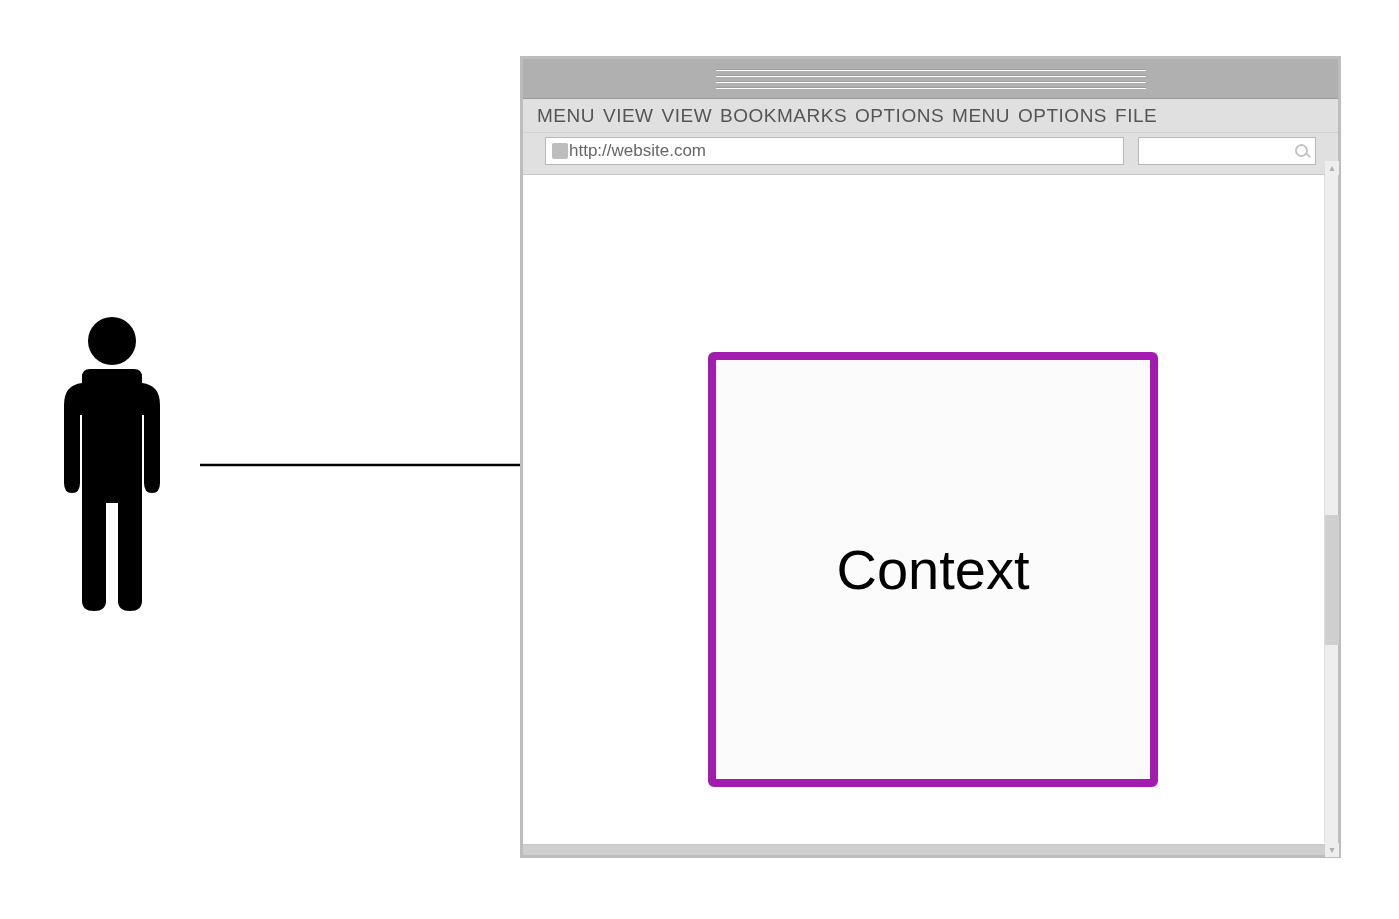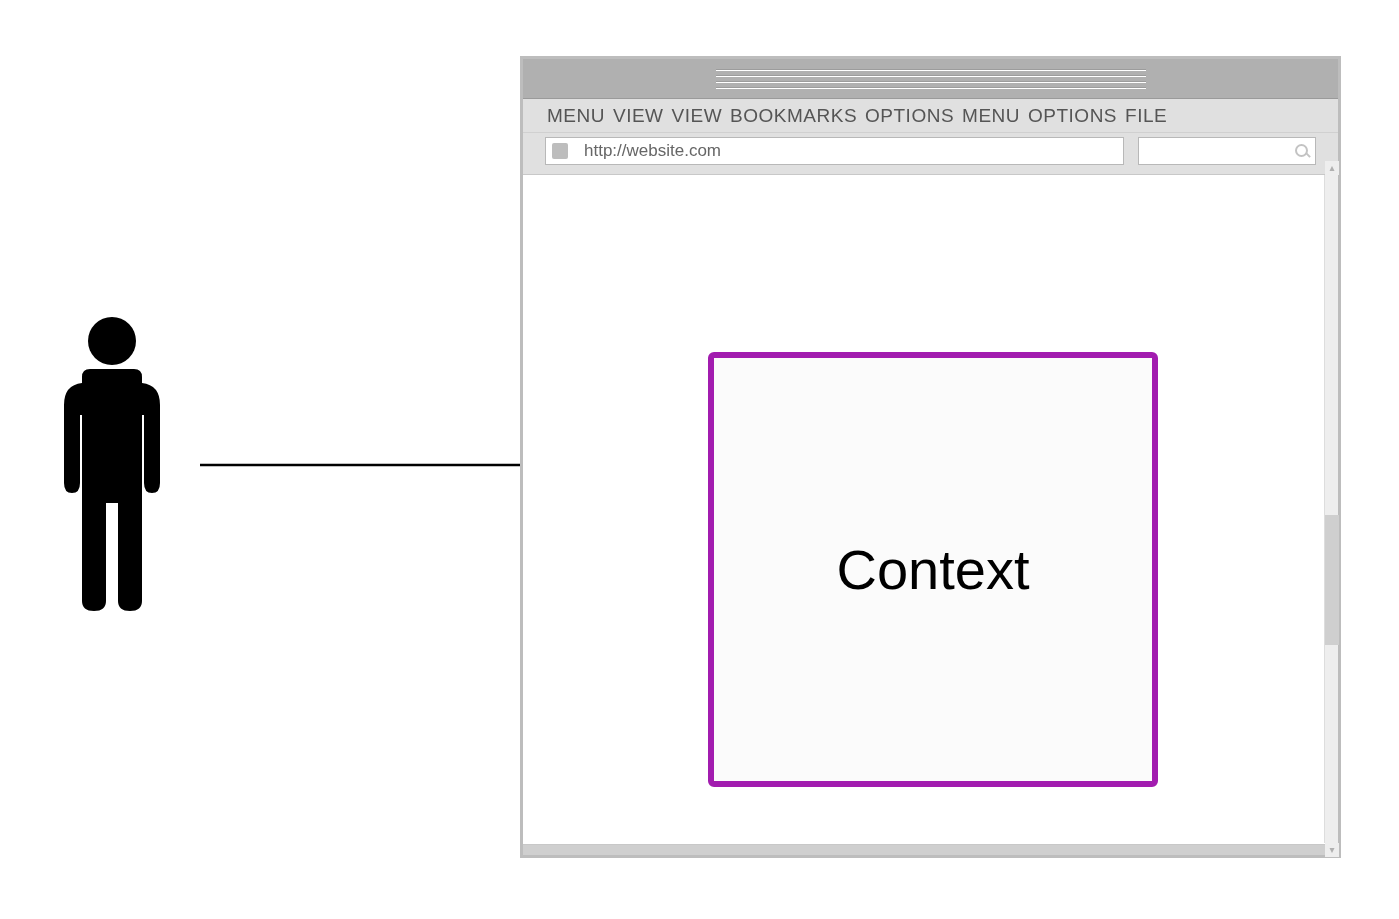--- a/index.html
+++ b/index.html
@@ -65,21 +65,21 @@
     background: #dcdcdc;
     border-top: 1px solid #9c9c9c;
     border-bottom: 1px solid #ffffff;
   }
 
   .menubar {
     height: 34px;
     background: #e0e0e0;
     display: flex;
     align-items: center;
-    padding: 0 24px;
+    padding: 0 14px;
     gap: 8px;
     border-bottom: 1px solid #d0d0d0;
   }
   .menubar span {
     font-size: 19px;
     color: #555;
     letter-spacing: 0.5px;
   }
 
   .toolbar {
@@ -92,21 +92,21 @@
     border-bottom: 1px solid #c8c8c8;
   }
   .addressbar {
     flex: 1;
     height: 28px;
     background: #fff;
     border: 1px solid #b8b8b8;
     display: flex;
     align-items: center;
     padding: 0 6px;
-    gap: 16px;
+    gap: 1px;
   }
   .addressbar .favicon {
     width: 16px;
     height: 16px;
     background: #bdbdbd;
     border-radius: 2px;
   }
   .addressbar .url {
     font-size: 17px;
     color: #666;
@@ -189,21 +189,21 @@
     height: 10px;
     background: #cfcfcf;
   }
 
   .context-box {
     position: absolute;
     top: 177px;
     left: 185px;
     width: 450px;
     height: 435px;
-    border: 6px solid #a21caf;
+    border: 8px solid #a21caf;
     border-radius: 6px;
     background: #fbfbfb;
     display: flex;
     align-items: center;
     justify-content: center;
   }
   .context-box .label {
     font-size: 56px;
     color: #000;
     font-family: "Segoe UI", Arial, sans-serif;

